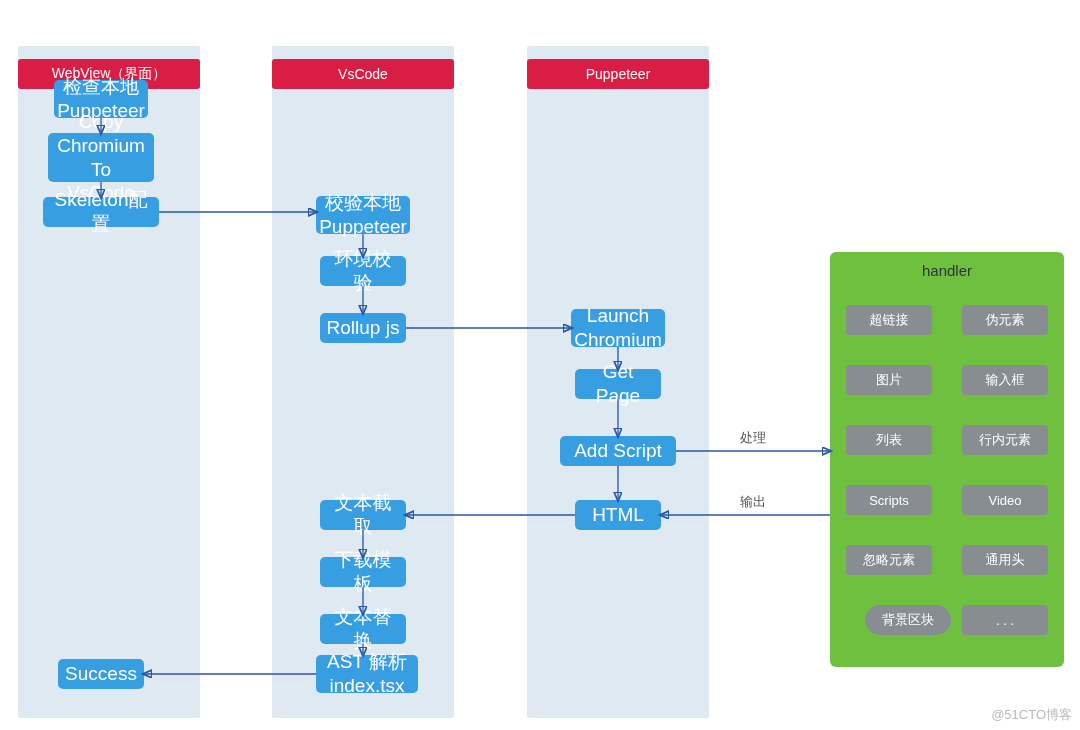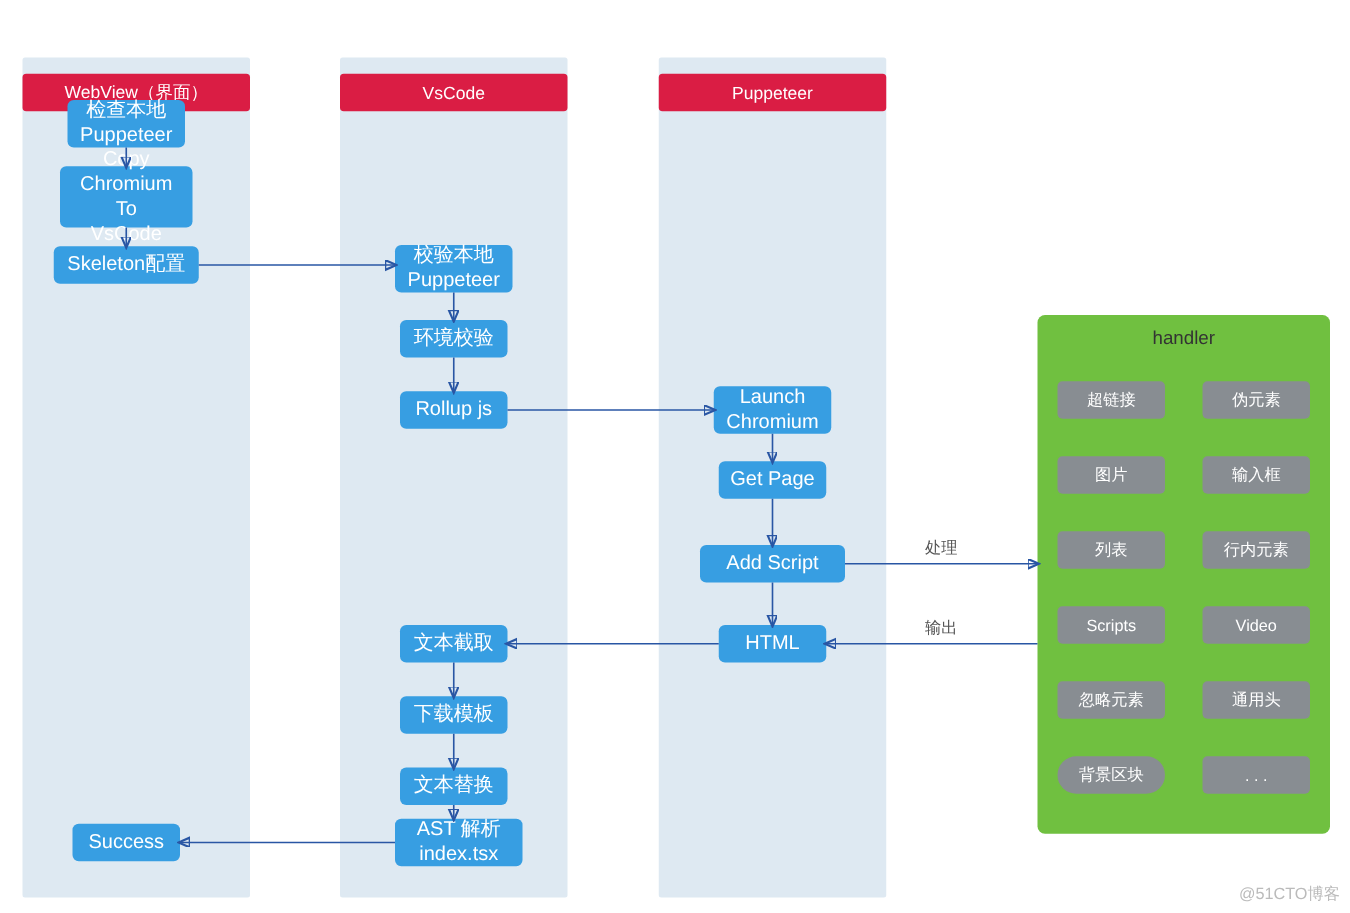--- a/index.html
+++ b/index.html
@@ -26,21 +26,21 @@
     display: flex;
     align-items: center;
     justify-content: center;
     padding: 6px 8px;
     margin-top: 43px;
   }
   .node {
     background: #379ee2;
     color: #fff;
     border-radius: 5px;
-    font-size: 16px;
+    font-size: 19px;
     text-align: center;
     display: flex;
     align-items: center;
     justify-content: center;
     white-space: pre-line;
     line-height: 1.25;
     padding: 4px 6px;
   }
   .handler-panel {
     background: #70c040;
@@ -112,21 +112,21 @@
 <div class="abs handler-tag" style="left:846px; top:305px; width:86px; height:30px;">超链接</div>
 <div class="abs handler-tag" style="left:962px; top:305px; width:86px; height:30px;">伪元素</div>
 <div class="abs handler-tag" style="left:846px; top:365px; width:86px; height:30px;">图片</div>
 <div class="abs handler-tag" style="left:962px; top:365px; width:86px; height:30px;">输入框</div>
 <div class="abs handler-tag" style="left:846px; top:425px; width:86px; height:30px;text-align:center;">列表</div>
 <div class="abs handler-tag" style="left:962px; top:425px; width:86px; height:30px;">行内元素</div>
 <div class="abs handler-tag" style="left:846px; top:485px; width:86px; height:30px;">Scripts</div>
 <div class="abs handler-tag" style="left:962px; top:485px; width:86px; height:30px;">Video</div>
 <div class="abs handler-tag" style="left:846px; top:545px; width:86px; height:30px;font-family:Liberation Serif, serif;">忽略元素</div>
 <div class="abs handler-tag" style="left:962px; top:545px; width:86px; height:30px;">通用头</div>
-<div class="abs handler-tag" style="left:846px; top:605px; width:86px; height:30px;border-radius:15px;">背景区块</div>
+<div class="abs handler-tag" style="left:865px; top:605px; width:86px; height:30px;border-radius:15px;">背景区块</div>
 <div class="abs handler-tag" style="left:962px; top:605px; width:86px; height:30px;">. . .</div>
 
 <svg class="wires">
   <defs>
     <marker id="ah" markerWidth="8" markerHeight="8" refX="6" refY="3" orient="auto">
       <path d="M0,0 L7,3 L0,6 Z" fill="#2956a4"></path>
     </marker>
   </defs>
 
   <line x1="101" y1="118" x2="101" y2="133" marker-end="url(#ah)"></line>

